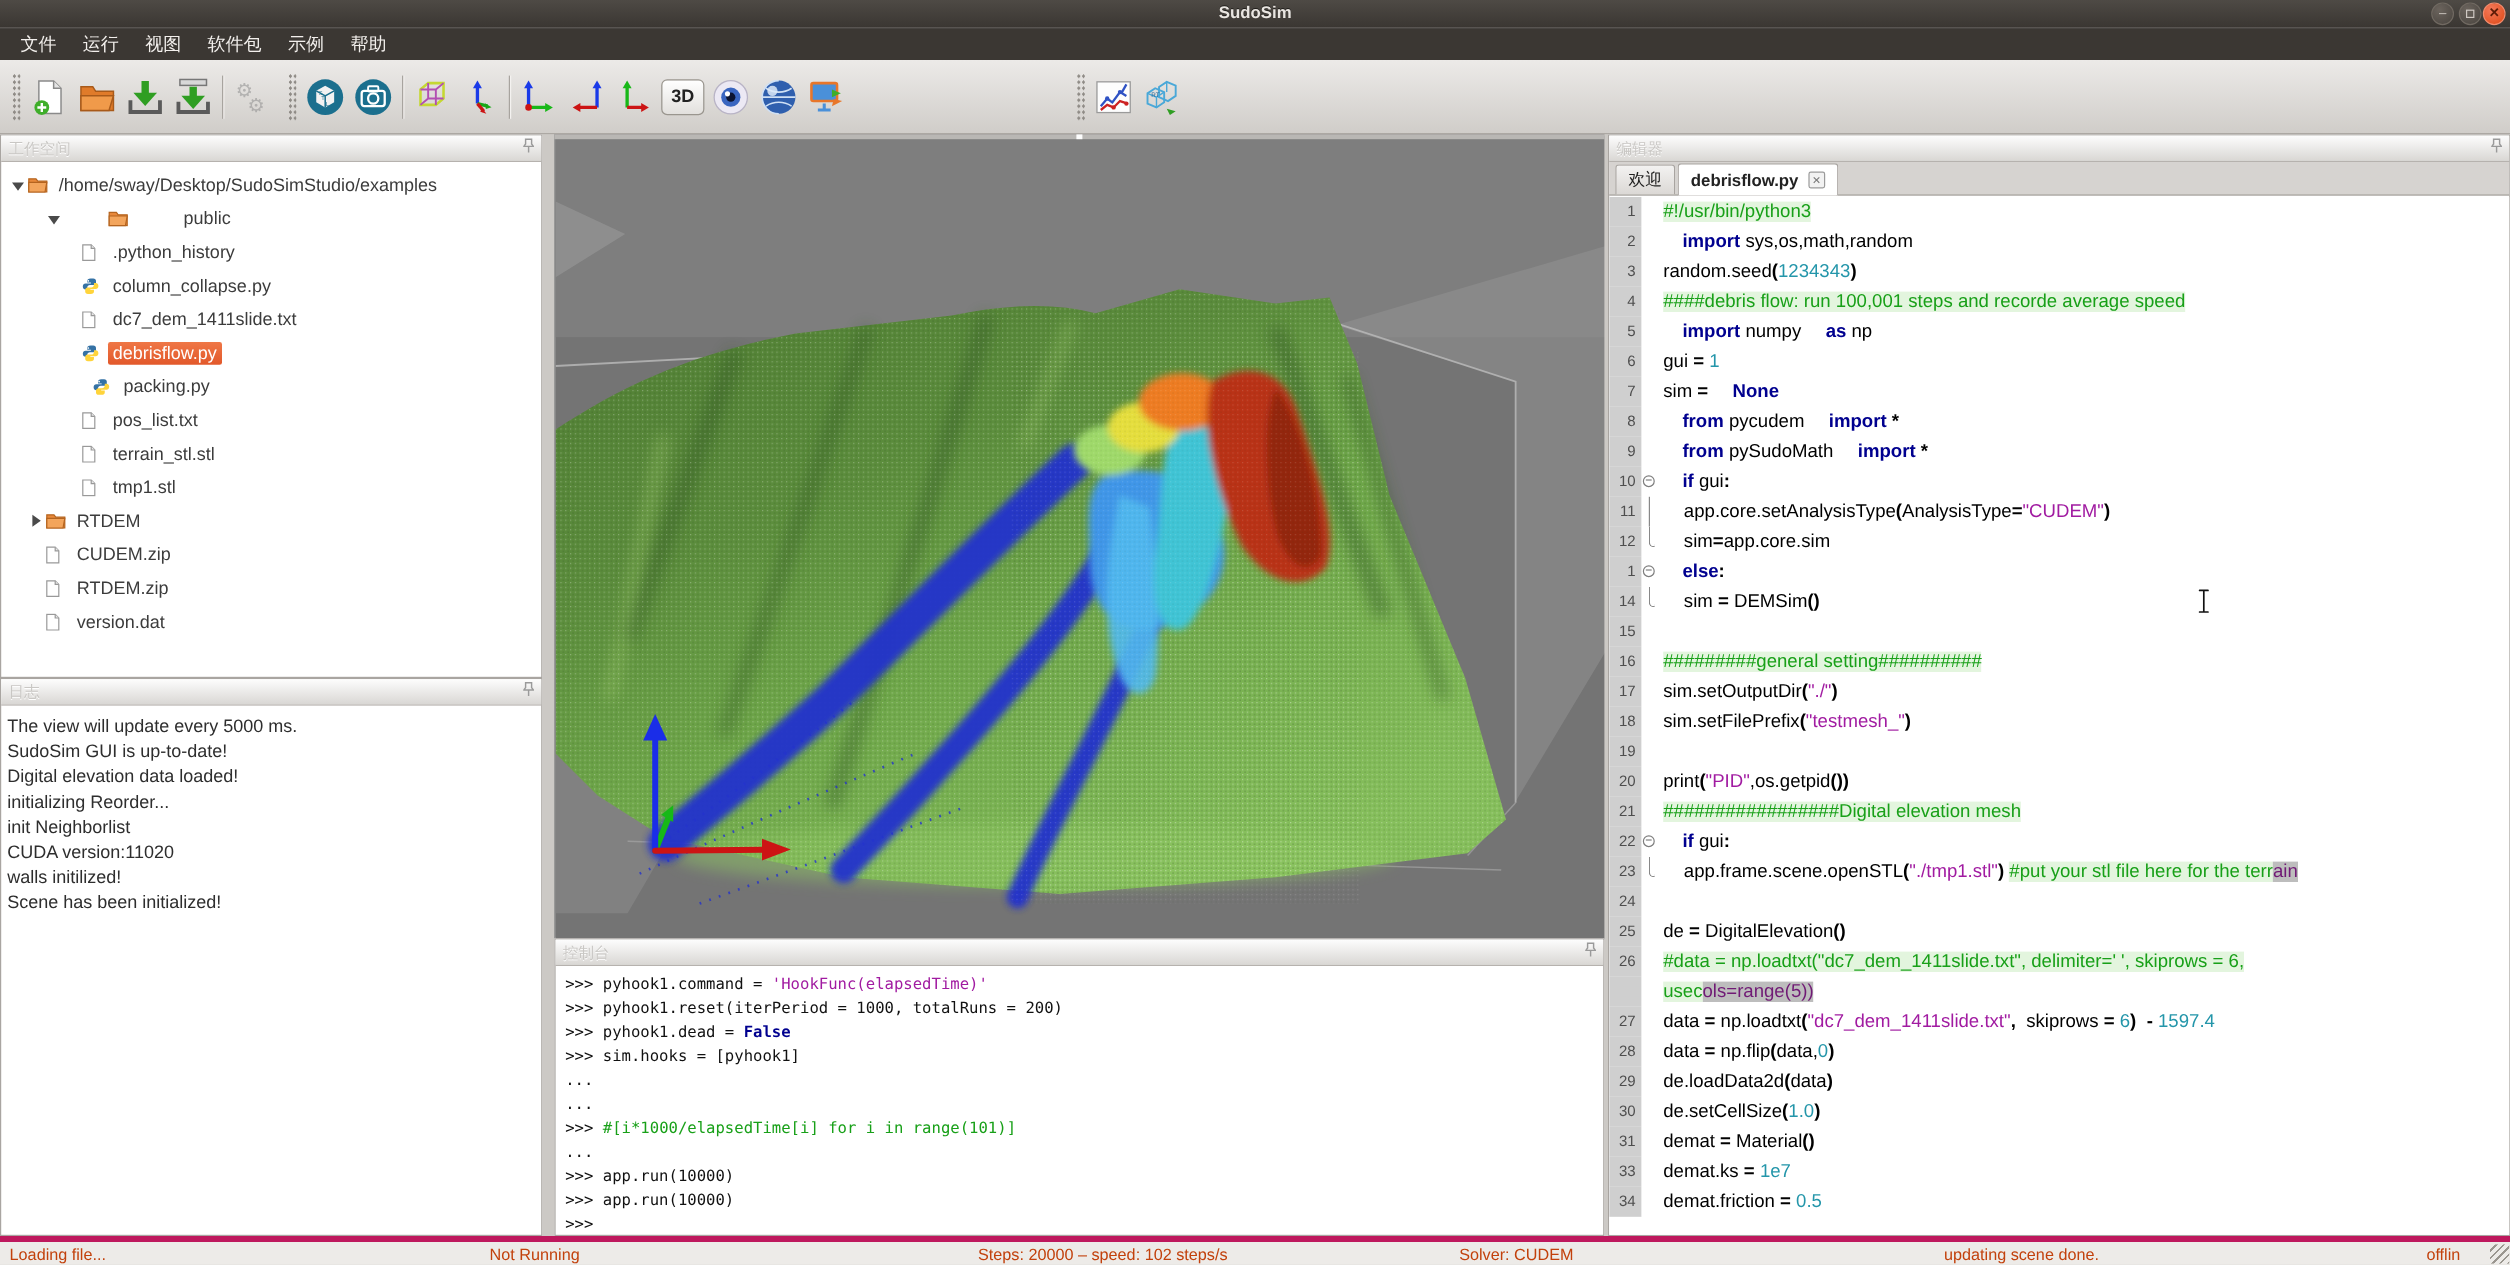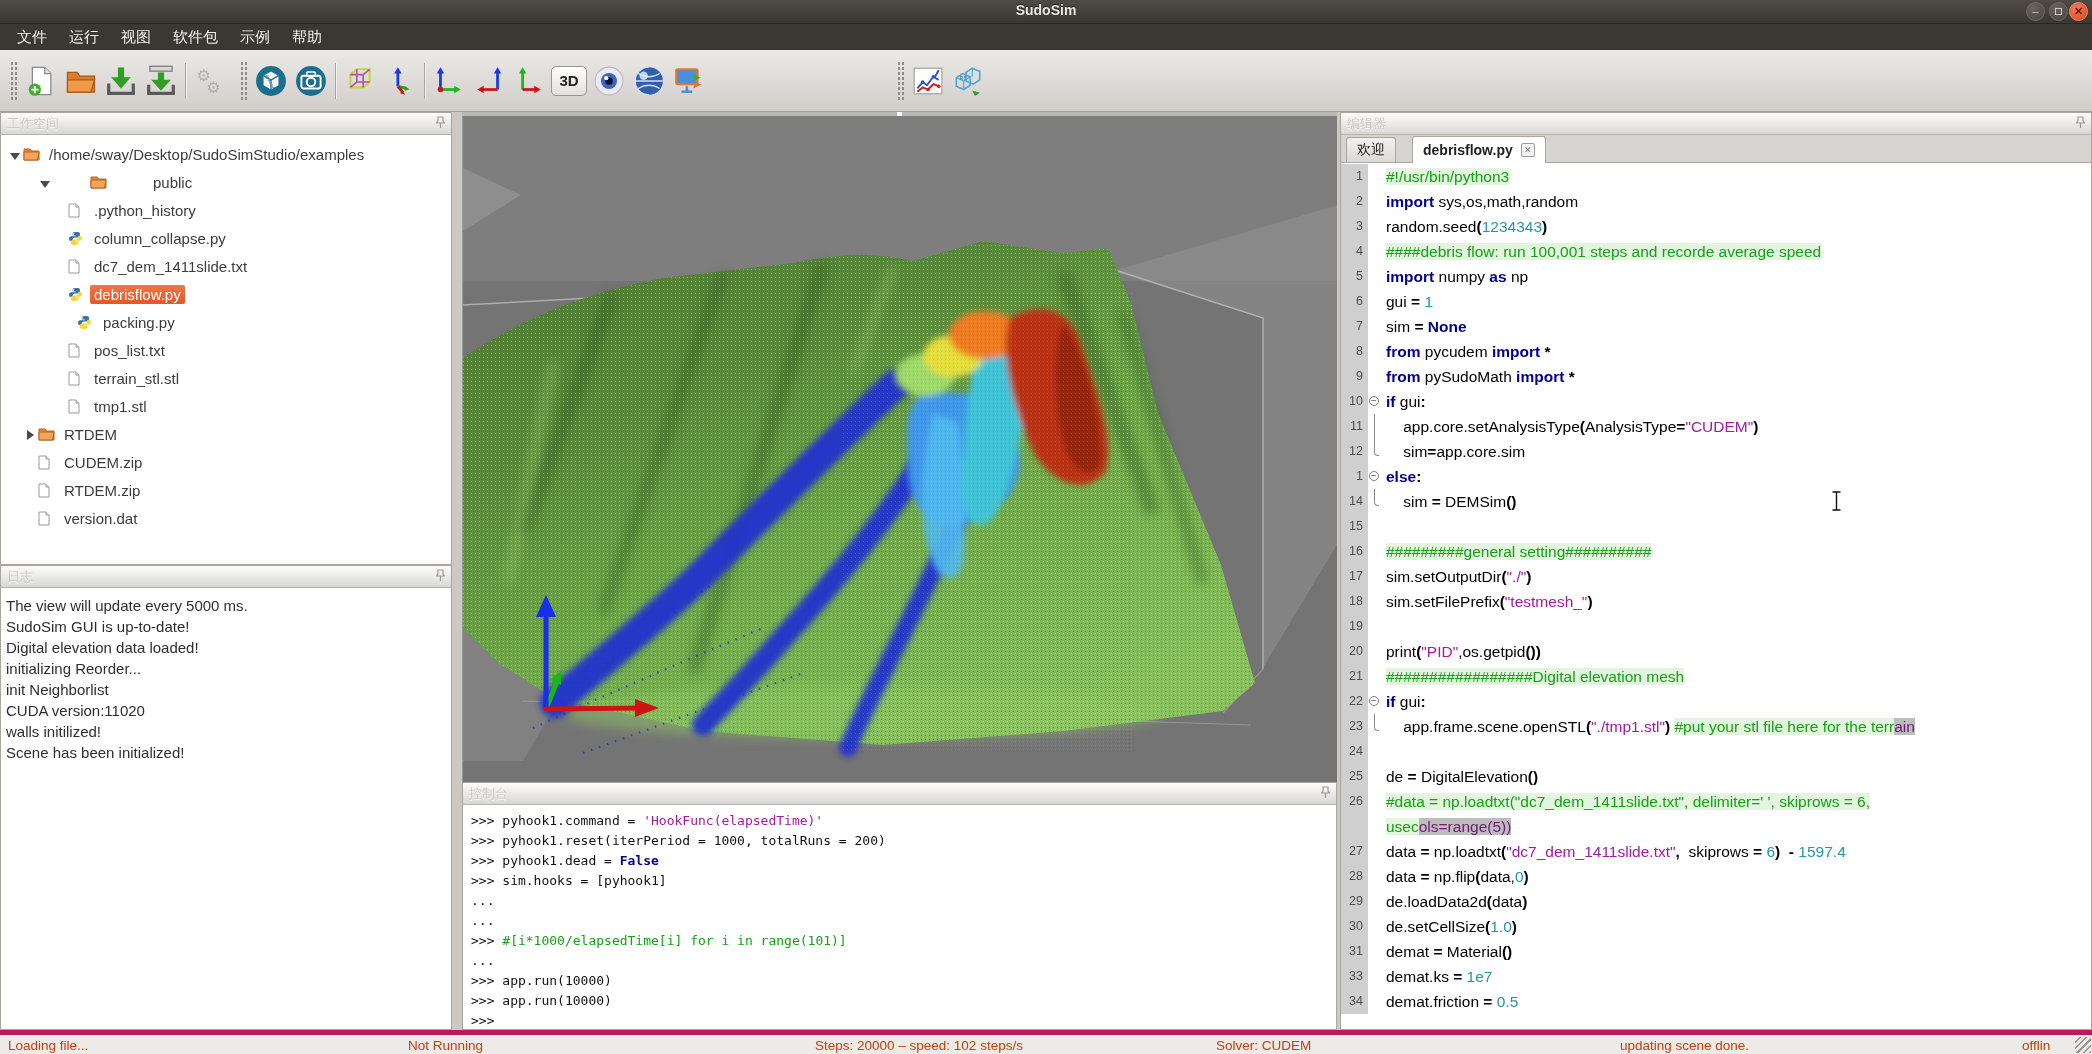--- a/index.html
+++ b/index.html
@@ -81,35 +81,35 @@
   #console-lines { position:absolute; top:23px; left:0; right:0; bottom:0; padding:5px 8px;
     font-family:"DejaVu Sans Mono", monospace; font-size:13px; line-height:20px;
     color:#111; white-space:pre; overflow:hidden; }
   .cs-s { color:#a11ba1; }
   .cs-k { color:#00008f; font-weight:bold; }
   .cs-c { color:#18a018; }
 
   
   #tabbar { height:28px; background:#d6d3d0; border-bottom:1px solid #a8a4a0;
     display:flex; align-items:flex-end; padding-left:5px; }
-  .tab { height:24px; display:flex; align-items:center; padding:12px 10px; margin-right:16px;
+  .tab { height:24px; display:flex; align-items:center; padding:12px 10px; margin-right:2px;
     border:1px solid #a8a4a0; border-bottom:none; border-radius:3px 3px 0 0;
     background:linear-gradient(#f3f2f1,#dbd8d5); font-size:14px; color:#222; }
   .tab.active { background:#fff; font-weight:bold; height:27px; margin-bottom:-1px; }
   .tab-close { width:14px; height:14px; border:1px solid #9a9a9a; border-radius:2px;
     margin-left:8px; font-size:9px; line-height:12px; text-align:center; color:#777;
     background:#f2f2f2; font-weight:normal; }
   #ed-code { position:absolute; top:51px; left:0; right:0; bottom:0; overflow:hidden;
     background:#fff; }
   .ed-row { height:25px; line-height:25px; display:flex; white-space:pre; }
   .ed-num { width:27px; flex:0 0 auto; background:#cfcfcf; color:#4e4e4e;
     text-align:right; padding-right:5px; font-size:12.5px; }
   .ed-fold { width:13px; flex:0 0 auto; background:#fff; position:relative; }
   .ed-line { flex:1; padding-left:5px; font-size:15.5px; overflow:hidden; }
-  .k { color:#00008f; font-weight:bold; }
+  .k { color:#00008f; font-weight:bold;margin-left:16px; }
   .s { color:#a11ba1; }
   .num { color:#2496aa; }
   .c { color:#18a018; background:#e3f5de; }
   .g { color:#701a75; background:#bdbdbd; }
   .o { font-weight:bold; }
   .fold-box { position:absolute; left:1px; top:7px; width:10px; height:10px;
     border:1px solid #7e7e7e; border-radius:50%; background:#fff; color:#555;
     font-size:10px; line-height:8px; text-align:center; }
   .fold-mid::before { content:""; position:absolute; left:6px; top:0; bottom:0;
     border-left:1px solid #888; }

